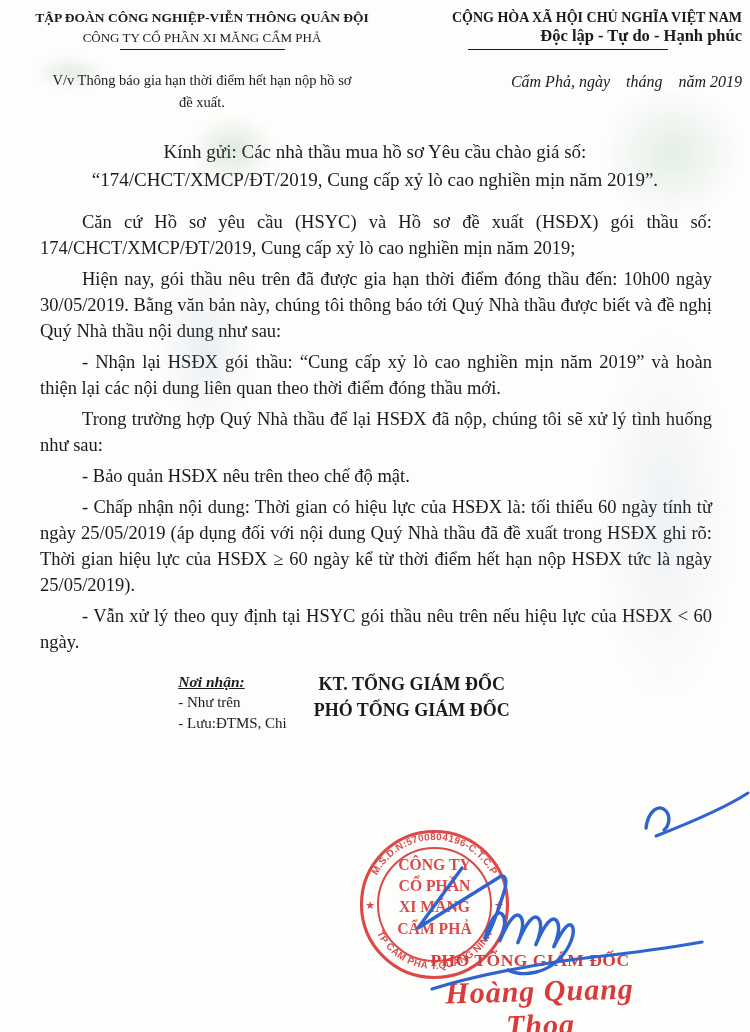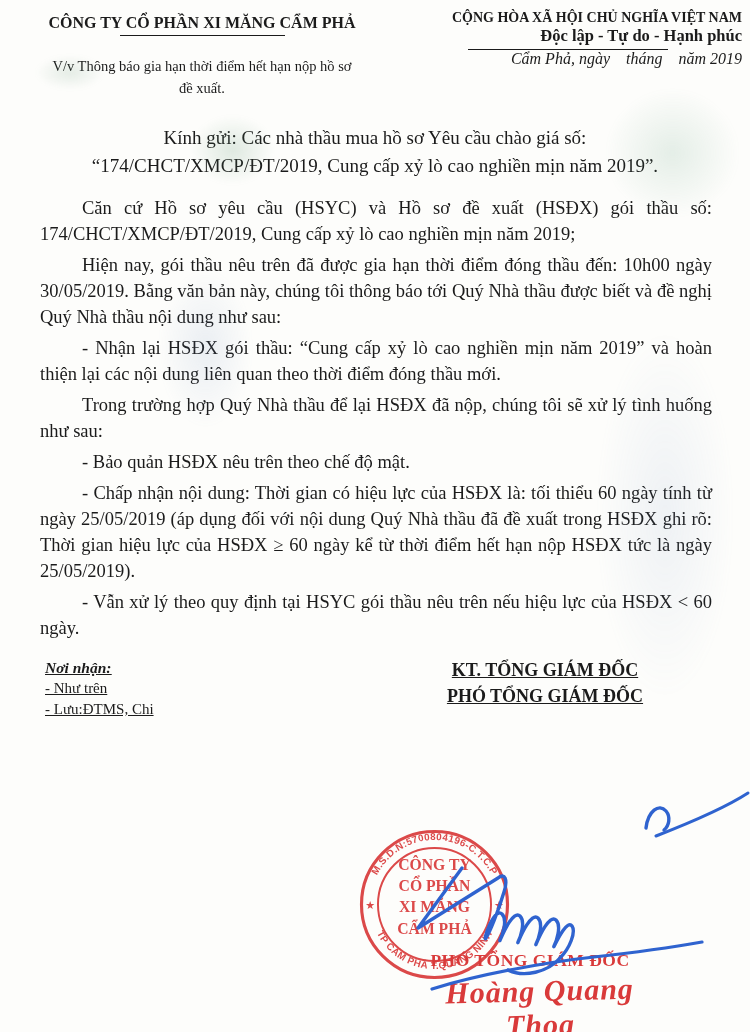--- a/index.html
+++ b/index.html
@@ -6,35 +6,35 @@
   .page{
     position:relative;width:750px;height:1032px;margin:0 auto;
     background:#fdfdfb;overflow:hidden;
     font-family:"Liberation Serif","DejaVu Serif",serif;color:#1b1b1b;
   }
   
   .header{display:flex;padding:10px 8px 0 10px;}
   .header-left{width:384px;text-align:center;}
   .header-right{width:348px;text-align:right;}
   .org-line1{font-size:13.5px;font-weight:bold;}
-  .org-line2{font-size:16px;font-weight:bold;margin-top:4px;}
+  .org-line2{font-size:13px;font-weight:normal;margin-top:4px;}
   .hr-underline{border-bottom:1.6px solid #1b1b1b;margin:3px auto 0;}
   .u-left{width:165px;}
   .u-right{width:200px;}
   .nat-line1{font-size:14px;font-weight:bold;}
   .nat-line2{font-size:16.5px;font-weight:bold;margin-top:0;}
   .subject{margin-top:19px;font-size:14.5px;line-height:22px;}
-  .dateline{font-style:italic;font-size:16px;white-space:pre;}
+  .dateline{margin-top:23px;font-style:italic;font-size:16px;white-space:pre;}
   
   .salutation{text-align:center;margin-top:25px;font-size:19px;line-height:28px;}
   
   .body-text{margin:15px 38px 12px 40px;font-size:18.5px;line-height:26px;text-align:justify;}
   .body-text p{margin:0 0 5px 0;text-indent:42px;}
   
-  .footer{display:flex;justify-content:space-between;margin:16px 80px 0 45px;text-decoration:underline;}
+  .footer{display:flex;justify-content:center;margin:16px 80px 0 45px;}
   .recipients{font-size:15px;line-height:21px;}
   .recipients-title{font-weight:bold;font-style:italic;text-decoration:underline;font-size:15.5px;}
   .sig-block{width:250px;text-align:center;font-weight:bold;font-size:18px;line-height:26px;}
   
   .stamp{position:absolute;left:352px;top:826px;width:165px;height:157px;z-index:3;opacity:.92;}
   .red-title{position:absolute;left:430px;top:950px;width:200px;text-align:center;
     color:#d93a3a;font-weight:bold;font-size:17.5px;z-index:2;letter-spacing:.5px;}
   .red-name{position:absolute;left:425px;top:974px;width:230px;text-align:center;
     color:#d93a3a;font-size:30px;font-style:italic;font-weight:bold;z-index:2;
     transform:rotate(-1.5deg);letter-spacing:1px;}
@@ -53,20 +53,21 @@
 <div class="page">
 
   <div class="bleed b1"></div>
   <div class="bleed b2"></div>
   <div class="bleed b3"></div>
   <div class="bleed b4"></div>
   <div class="bleed b5"></div>
 
   <div class="header">
     <div class="header-left">
+      <div class="org-line1">TẬP ĐOÀN CÔNG NGHIỆP-VIỄN THÔNG QUÂN ĐỘI</div>
       <div class="org-line2">CÔNG TY CỔ PHẦN XI MĂNG CẨM PHẢ</div>
       <div class="hr-underline u-left"></div>
       <div class="subject">
         <div>V/v Thông báo gia hạn thời điểm hết hạn nộp hồ sơ</div>
         <div>đề xuất.</div>
       </div>
     </div>
     <div class="header-right">
       <div class="nat-line1">CỘNG HÒA XÃ HỘI CHỦ NGHĨA VIỆT NAM</div>
       <div class="nat-line2">Độc lập - Tự do - Hạnh phúc</div>

